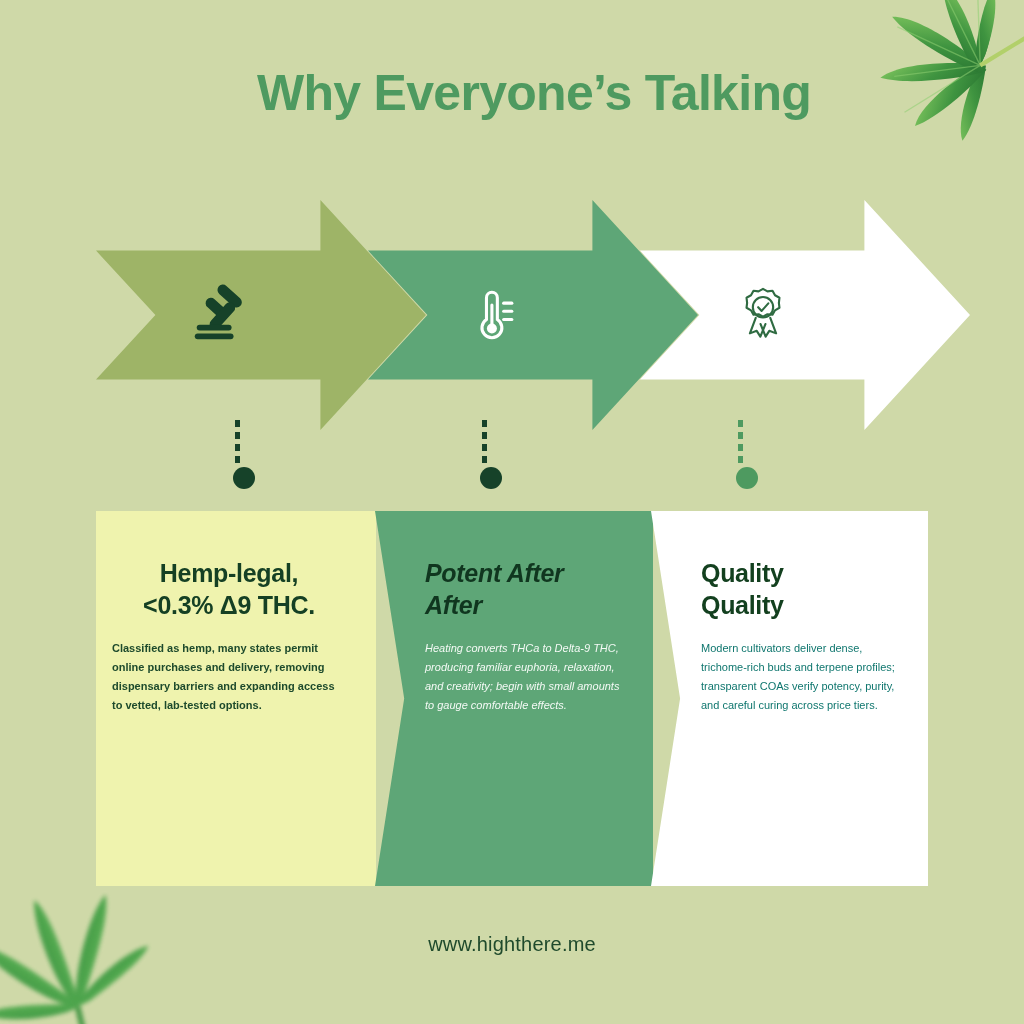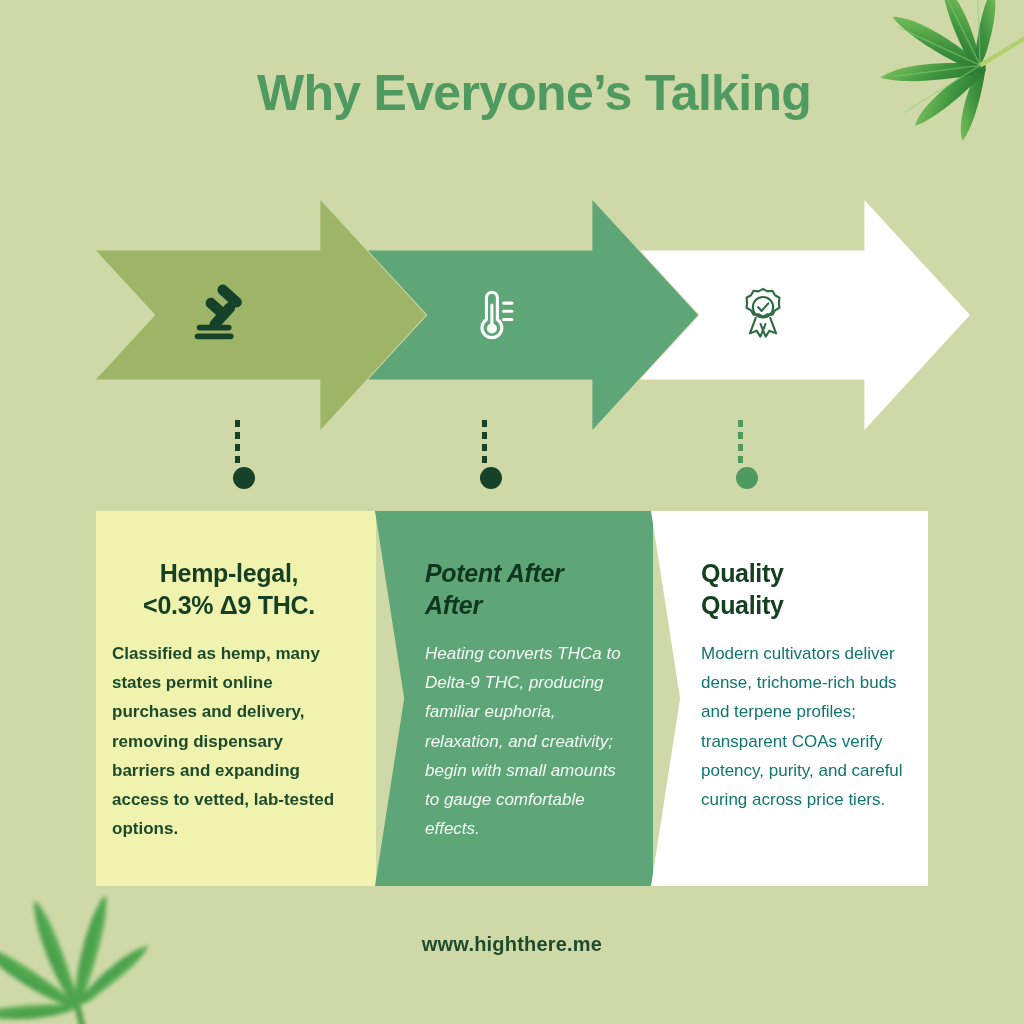--- a/index.html
+++ b/index.html
@@ -67,21 +67,21 @@
   #connector-2 { left:480px; top:420px; color:#164229; }
   #connector-3 { left:736px; top:420px; color:#4e9a60; }
 
   
   #cards { position:absolute; top:511px; left:96px; width:832px; height:375px; }
   .card { position:absolute; top:0; height:375px; padding:46px 30px 0 34px; }
   .card h3 {
     font-size:25px; font-weight:bold; line-height:1.28;
     letter-spacing:-0.3px; margin-bottom:18px;
   }
-  .card p { font-size:17px; line-height:1.72; }
+  .card p { font-size:11px; line-height:1.72; }
 
   #card-1 {
     left:0; width:280px; background:#eff3ae; z-index:1;
     padding-left:16px;
   }
   #card-1 h3 { color:#154024; text-align:center; padding:0 4px; }
   #card-1 p  { color:#1d4a2c; font-weight:bold; }
 
   #card-2 {
     left:279px; width:278px; background:#5ea677; z-index:2;
@@ -95,21 +95,21 @@
     left:555px; width:277px; background:#ffffff; z-index:3;
     clip-path:polygon(0% 0%, 100% 0%, 100% 40%, 118% 50%, 100% 60%, 100% 100%, 0% 100%, 10.5% 50%);
     padding-left:50px; padding-right:20px;
   }
   #card-3 h3 { color:#13401f; }
   #card-3 p  { color:#0f766e; }
 
   
   #footer {
     position:absolute; left:0; top:933px; width:1024px;
-    text-align:center; font-size:20px; color:#1f4a2c; letter-spacing:.2px;font-weight:bold;
+    text-align:center; font-size:20px; color:#1f4a2c; letter-spacing:.2px;
   }
 </style>
 </head>
 <body>
 
 <div id="poster">
 
   <svg class="leaf" id="leaf-tr" viewBox="0 0 100 100">
     <defs>
       <linearGradient id="lg1" x1="0" y1="0" x2="1" y2="1">

